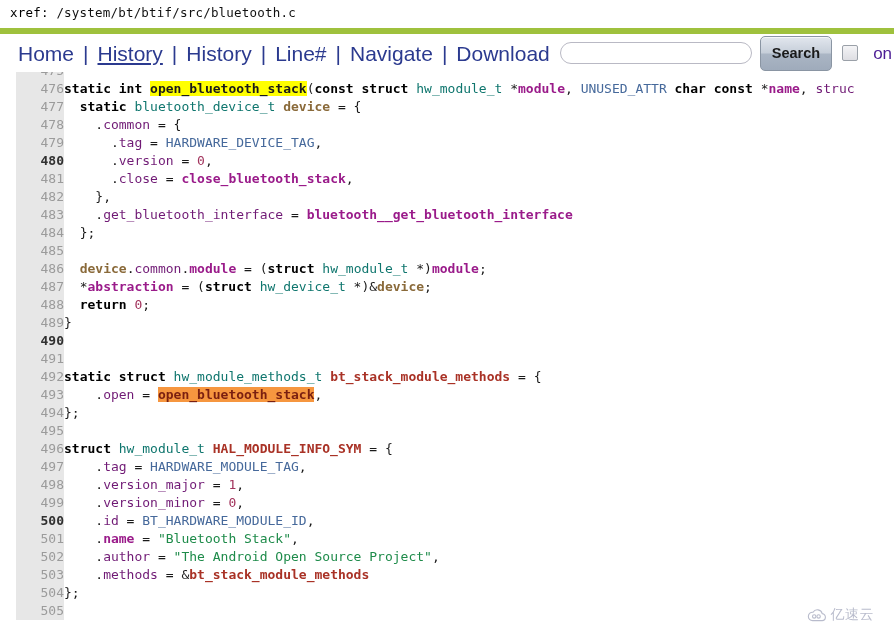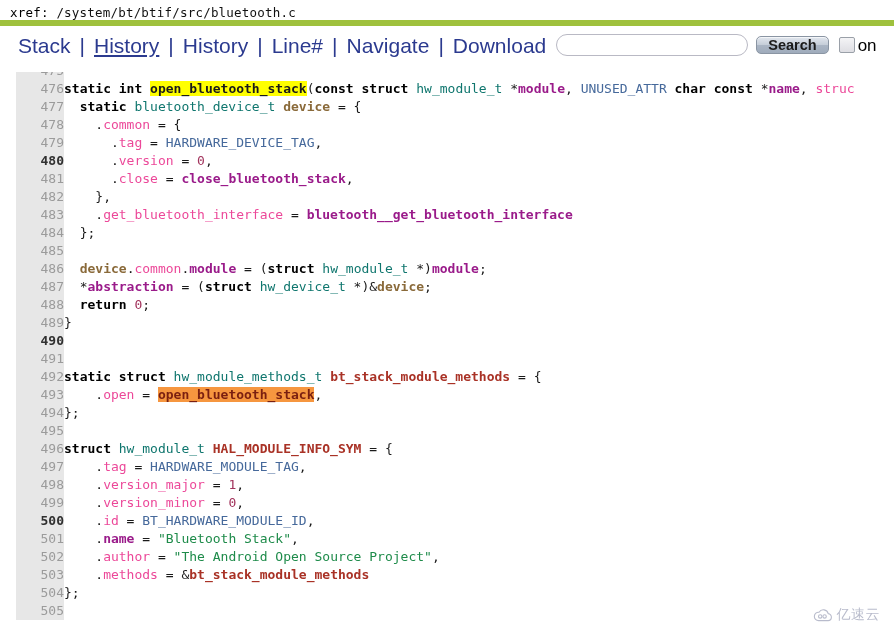--- a/index.html
+++ b/index.html
@@ -10,21 +10,21 @@
   body {
     width: 894px;
     height: 632px;
     overflow: hidden;
     font-family: "Liberation Sans", sans-serif;
     position: relative;
   }
 
   
   #xref-bar {
-    height: 20px;
+    height: 28px;
     padding: 5px 0 0 10px;
     box-sizing: border-box;
     font-family: "DejaVu Sans Mono", monospace;
     font-size: 12.5px;
     color: #000000;
     white-space: nowrap;
     letter-spacing: 0.2px;
   }
   #xref-bar .xref-label { color: #000; }
   #xref-bar .xref-path { color: #111; }
@@ -70,21 +70,21 @@
     background: #ffffff;
     font-family: "Liberation Sans", sans-serif;
     font-size: 12px;
     padding: 0 9px;
     box-sizing: border-box;
     outline: none;
     color: #222;
   }
   #search-button {
     margin-left: 8px;
-    height: 18px;
+    height: 35px;
     padding: 0 11px;
     border: 1px solid #8a95a3;
     border-radius: 5px;
     background: linear-gradient(#e2e7ee 0%, #c6ced9 48%, #aab5c4 52%, #9fabbb 100%);
     font-family: "Liberation Sans", sans-serif;
     font-size: 14.5px;
     font-weight: bold;
     color: #1a1a1a;
     cursor: pointer;
     box-shadow: inset 0 1px 0 rgba(255,255,255,.65);
@@ -93,24 +93,24 @@
     margin-left: 10px;
     width: 14px;
     height: 14px;
     border: 1px solid #9aa0a8;
     border-radius: 2px;
     background: linear-gradient(#f4f4f6, #dedee3);
     cursor: pointer;
     flex: 0 0 auto;
   }
   #defs-label {
-    margin-left: 3px;
+    margin-left: 15px;
     font-family: "Liberation Sans", sans-serif;
     font-size: 17px;
-    color: #000000;
+    color: #4c1d95;
     line-height: 1;
   }
 
   
   #code-viewport {
     position: absolute;
     left: 16px;
     top: 72px;
     width: 894px;
     height: 560px;
@@ -140,34 +140,34 @@
   td.lno.major { color: #303030; font-weight: bold; margin-top: 32px; }
   td.src {
     padding-left: 8px;
     color: #1a1a1a;
     font-family: "DejaVu Sans Mono", monospace;
   }
 
   
   .kw   { color: #000000; font-weight: bold; margin-top: 16px; }           
   .typ  { color: #0f766e; }                              
-  .id   { color: #ec4899; }                              
+  .id   { color: #701a75; }                              
   .mac  { color: #46699b; }                              
   .var  { color: #9a1b8a; font-weight: bold; }
   .sym  { color: #a93226; font-weight: bold; }           
   .str  { color: #1e8b4a; }                              
   .num  { color: #a2335c; }                              
   .brn  { color: #8a6a3a; font-weight: bold; }           
   .hl-yellow { background: #ffff00; color: #1a1a1a; font-weight: bold; }
   .hl-orange { background: #f6963f; color: #7a1f10; font-weight: bold; }
 
   
   #watermark {
     position: absolute;
-    right: 14px;
+    right: 20px;
     bottom: 8px;
     display: flex;
     align-items: center;
     gap: 4px;
     opacity: .62;
     pointer-events: none;
   }
   #watermark .wm-text {
     font-family: "DejaVu Sans", sans-serif;
     font-size: 14px;
@@ -179,21 +179,21 @@
 <body>
 
 <div id="xref-bar">
   <span class="xref-label">xref:</span>
   <span class="xref-path">/system/bt/btif/src/bluetooth.c</span>
 </div>
 
 <div id="green-rule"></div>
 
 <div id="menu-bar">
-  <a class="menu-link" href="#">Stack</a>
+  <a class="menu-link" href="#">Home</a>
   <span class="menu-sep">|</span>
   <a class="menu-link underlined" href="#">History</a>
   <span class="menu-sep">|</span>
   <a class="menu-link" href="#">History</a>
   <span class="menu-sep">|</span>
   <a class="menu-link" href="#">Line#</a>
   <span class="menu-sep">|</span>
   <a class="menu-link" href="#">Navigate</a>
   <span class="menu-sep">|</span>
   <a class="menu-link" href="#">Download</a>

